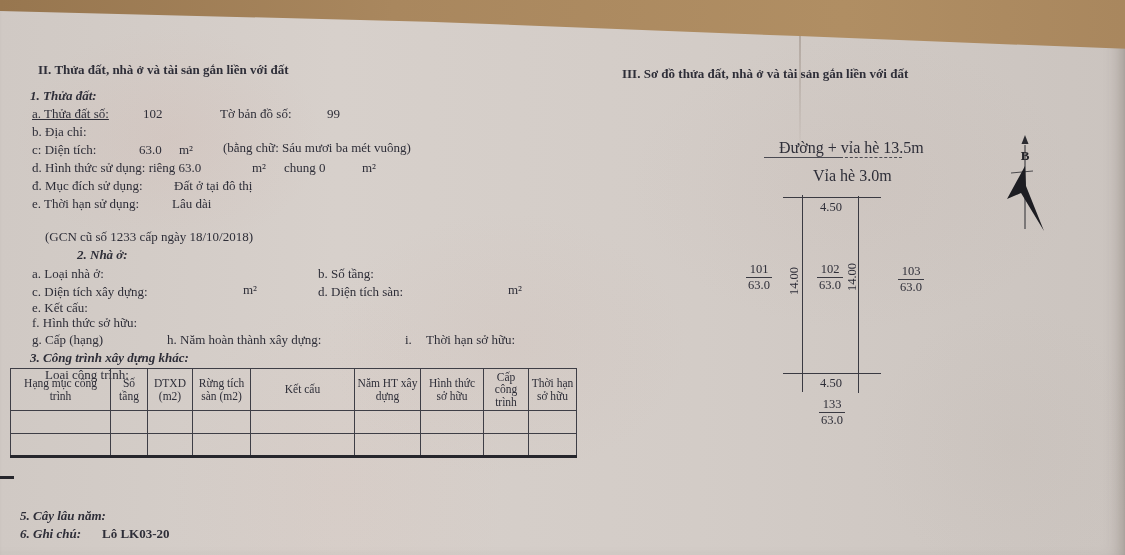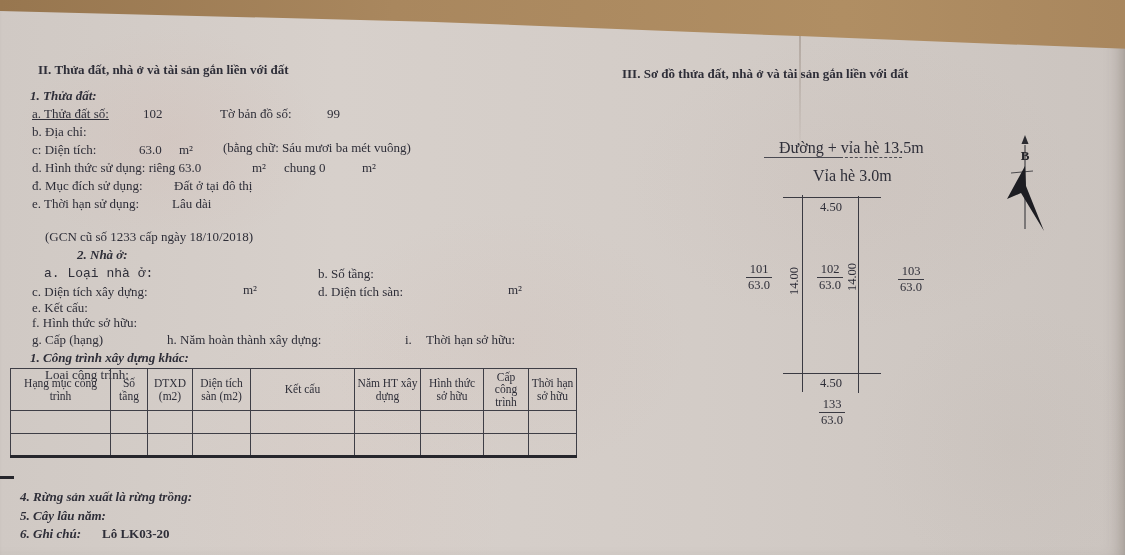--- a/index.html
+++ b/index.html
@@ -80,54 +80,54 @@
 
   <span class="t" style="left:32px;top:178px;">đ. Mục đích sử dụng:</span>
   <span class="t" style="left:174px;top:178px;">Đất ở tại đô thị</span>
 
   <span class="t" style="left:32px;top:196px;">e. Thời hạn sử dụng:</span>
   <span class="t" style="left:172px;top:196px;">Lâu dài</span>
 
   <span class="t" style="left:45px;top:229px;">(GCN cũ số 1233 cấp ngày 18/10/2018)</span>
 
   <div class="t bi" style="left:30px;top:247px;margin-left:47px;">2. Nhà ở:</div>
-  <span class="t" style="left:44px;top:266px;font-family:Liberation Mono, monospace;">a. Loại nhà ở:</span>
+  <span class="t" style="left:32px;top:266px;">a. Loại nhà ở:</span>
   <span class="t" style="left:318px;top:266px;">b. Số tầng:</span>
   <span class="t" style="left:32px;top:284px;">c. Diện tích xây dựng:</span>
   <span class="t" style="left:243px;top:282px;">m²</span>
   <span class="t" style="left:318px;top:284px;">d. Diện tích sàn:</span>
   <span class="t" style="left:508px;top:282px;">m²</span>
   <span class="t" style="left:32px;top:300px;">e. Kết cấu:</span>
   <span class="t" style="left:32px;top:315px;">f. Hình thức sở hữu:</span>
   <span class="t" style="left:32px;top:332px;">g. Cấp (hạng)</span>
   <span class="t" style="left:167px;top:332px;">h. Năm hoàn thành xây dựng:</span>
   <span class="t" style="left:405px;top:332px;">i.</span>
   <span class="t" style="left:426px;top:332px;">Thời hạn sở hữu:</span>
 
-  <div class="t bi" style="left:30px;top:350px;">1. Công trình xây dựng khác:</div>
+  <div class="t bi" style="left:30px;top:350px;">3. Công trình xây dựng khác:</div>
   <span class="t" style="left:45px;top:367px;">Loại công trình:</span>
 
   <table class="doc-table">
     <colgroup>
       <col style="width:100px">
         <col style="width:37px">
         <col style="width:45px">
         <col style="width:58px">
         <col style="width:104px">
         <col style="width:66px">
         <col style="width:63px">
         <col style="width:45px">
         <col style="width:48px">
     </colgroup>
     <thead>
       <tr>
         <th>Hạng mục công trình</th>
         <th>Số tầng</th>
         <th>DTXD (m2)</th>
-        <th>Diện tích sàn (m2)</th>
+        <th>Rừng tích sàn (m2)</th>
         <th>Kết cấu</th>
         <th>Năm HT xây dựng</th>
         <th>Hình thức sở hữu</th>
         <th>Cấp công trình</th>
         <th>Thời hạn sở hữu</th>
       </tr>
     </thead>
     <tbody>
       <tr>
         <td></td>
@@ -148,21 +148,20 @@
           <td></td>
           <td></td>
           <td></td>
           <td></td>
           <td></td>
       </tr>
     </tbody>
   </table>
   <div class="table-edge"></div>
 
-  <div class="t bi" style="left:20px;top:489px;">4. Rừng sản xuất là rừng trồng:</div>
   <div class="t bi" style="left:20px;top:508px;">5. Cây lâu năm:</div>
   <span class="t bi" style="left:20px;top:526px;">6. Ghi chú:</span>
   <span class="t b" style="left:102px;top:526px;">Lô LK03-20</span>
 
   <div class="t b" style="left:622px;top:66px;text-align:right;">III. Sơ đồ thửa đất, nhà ở và tài sản gắn liền với đất</div>
 
   <div class="t small" style="left:770px;top:140px;">Đường + vỉa hè 13.5m</div>
   <div class="underline-solid" style="left:764px;top:157px;width:76px;"></div>
   <div class="underline-dashed" style="left:840px;top:157px;width:62px;"></div>
   <div class="t small" style="left:804px;top:168px;">Vỉa hè 3.0m</div>

